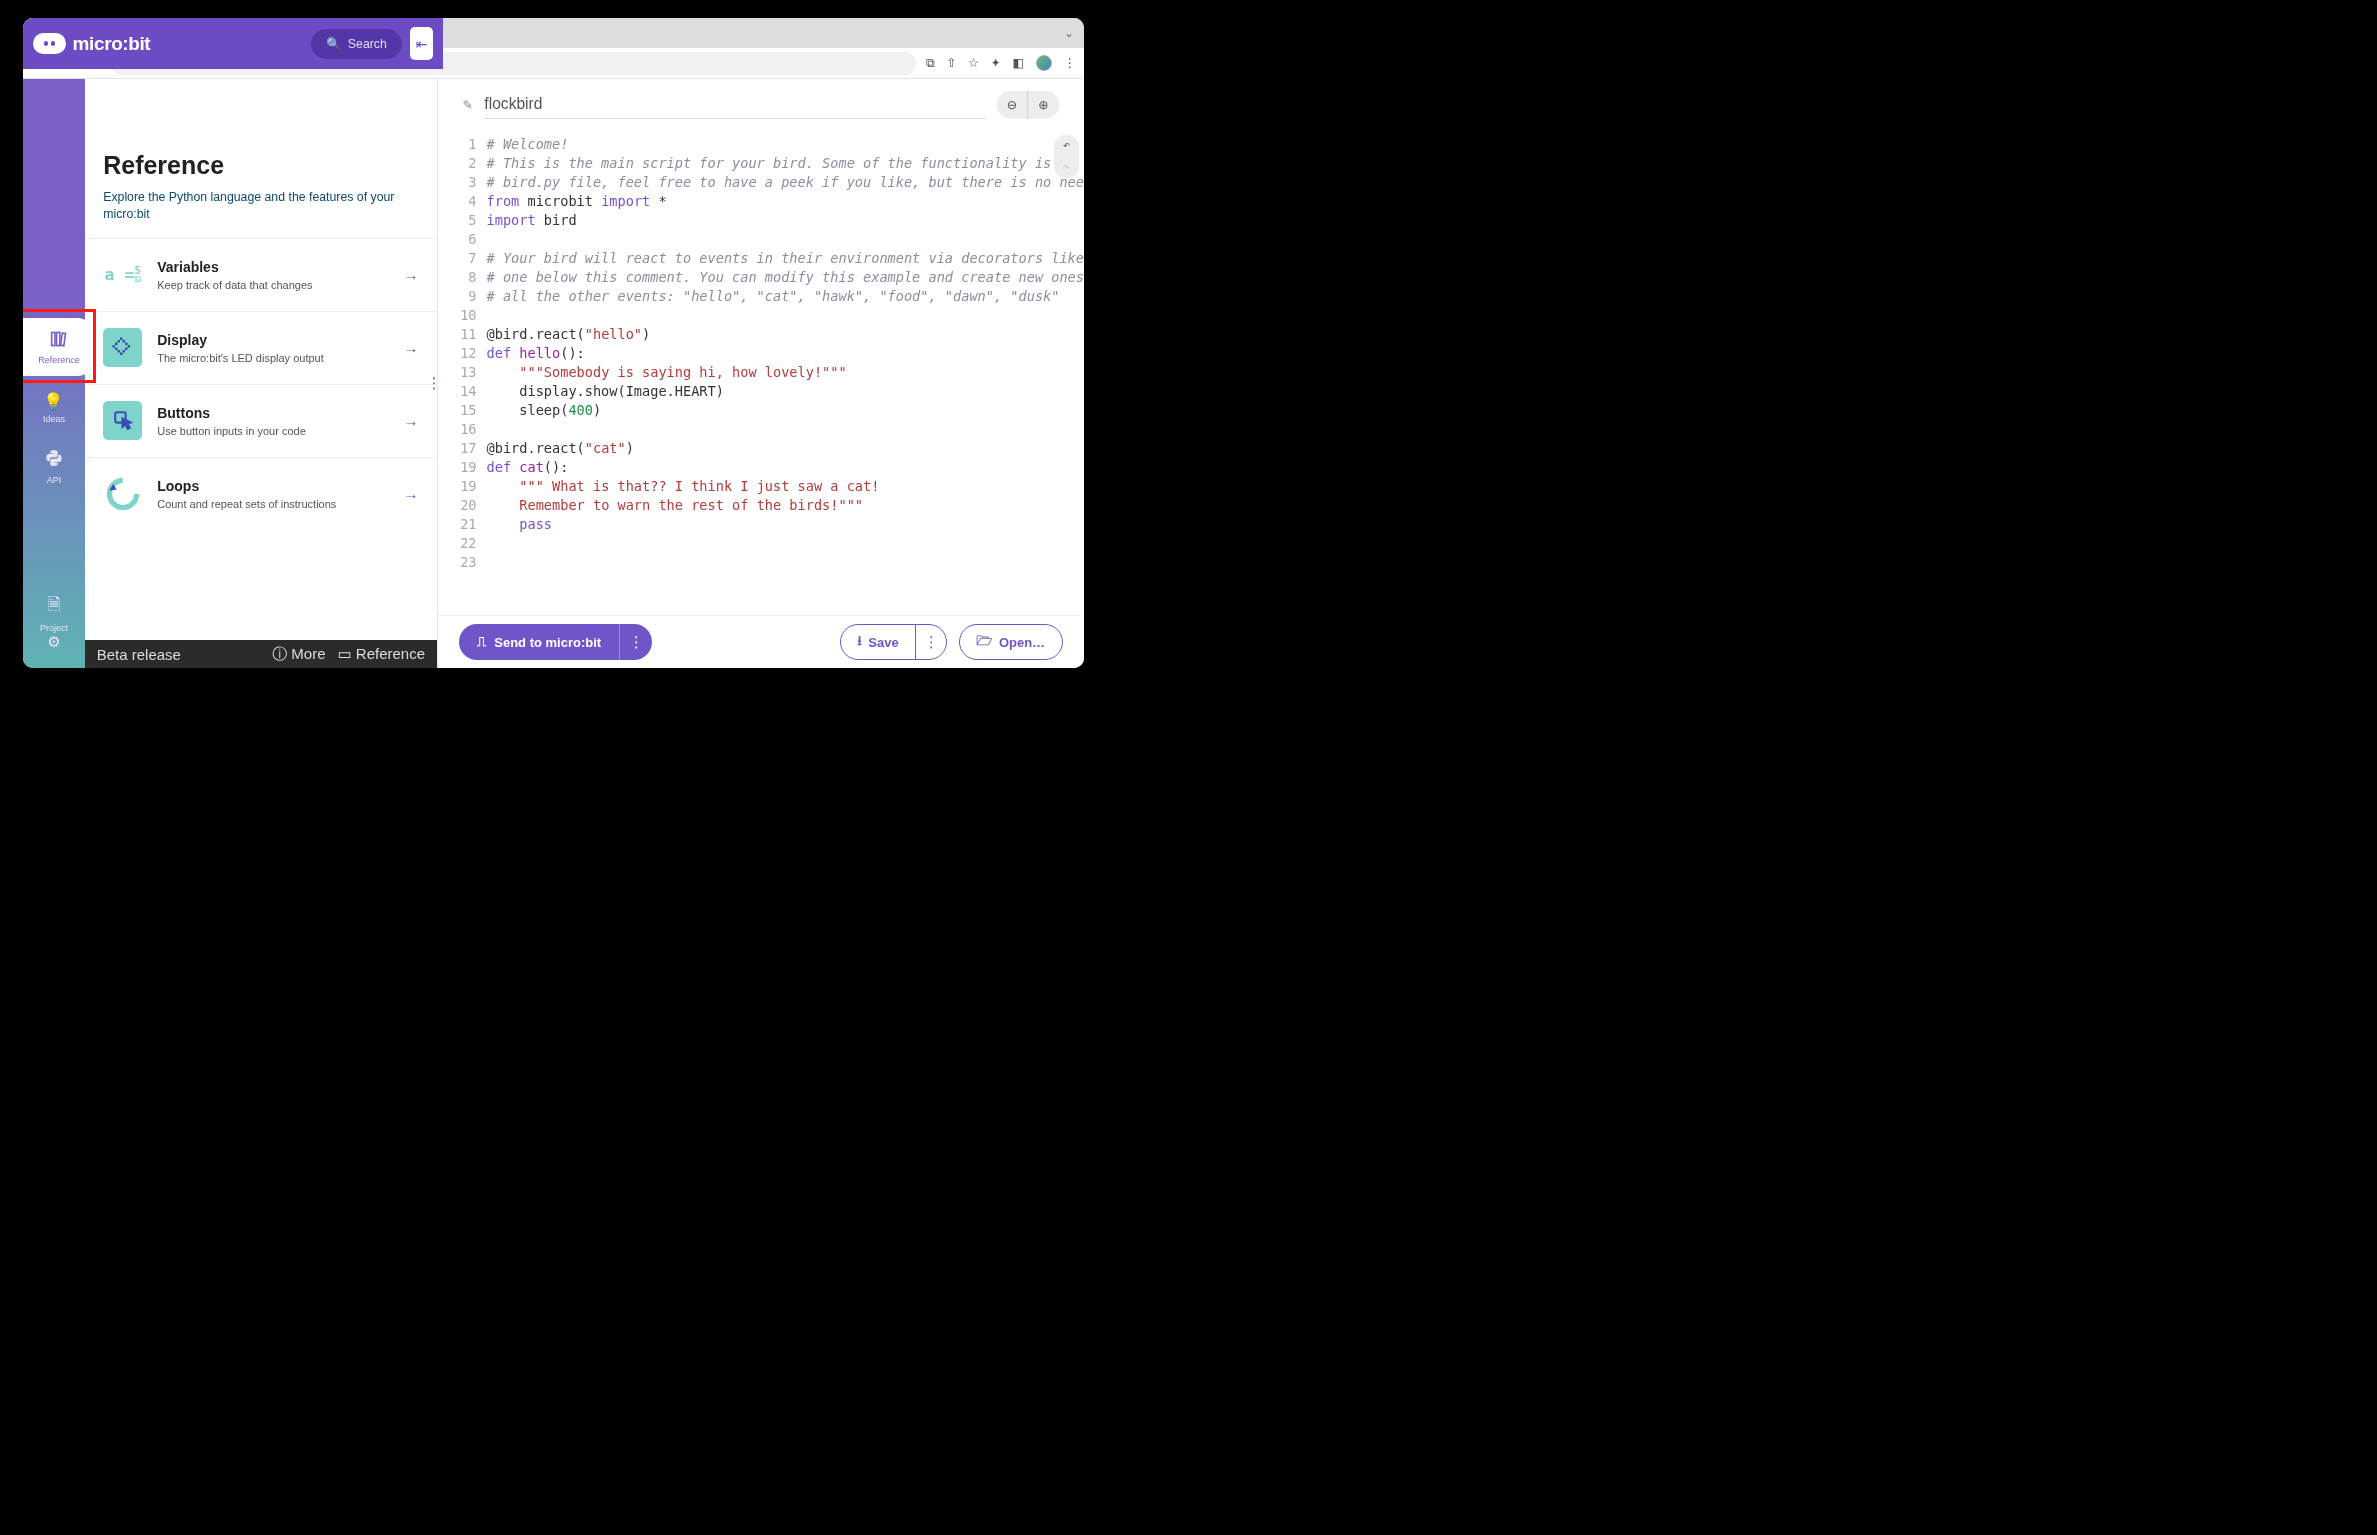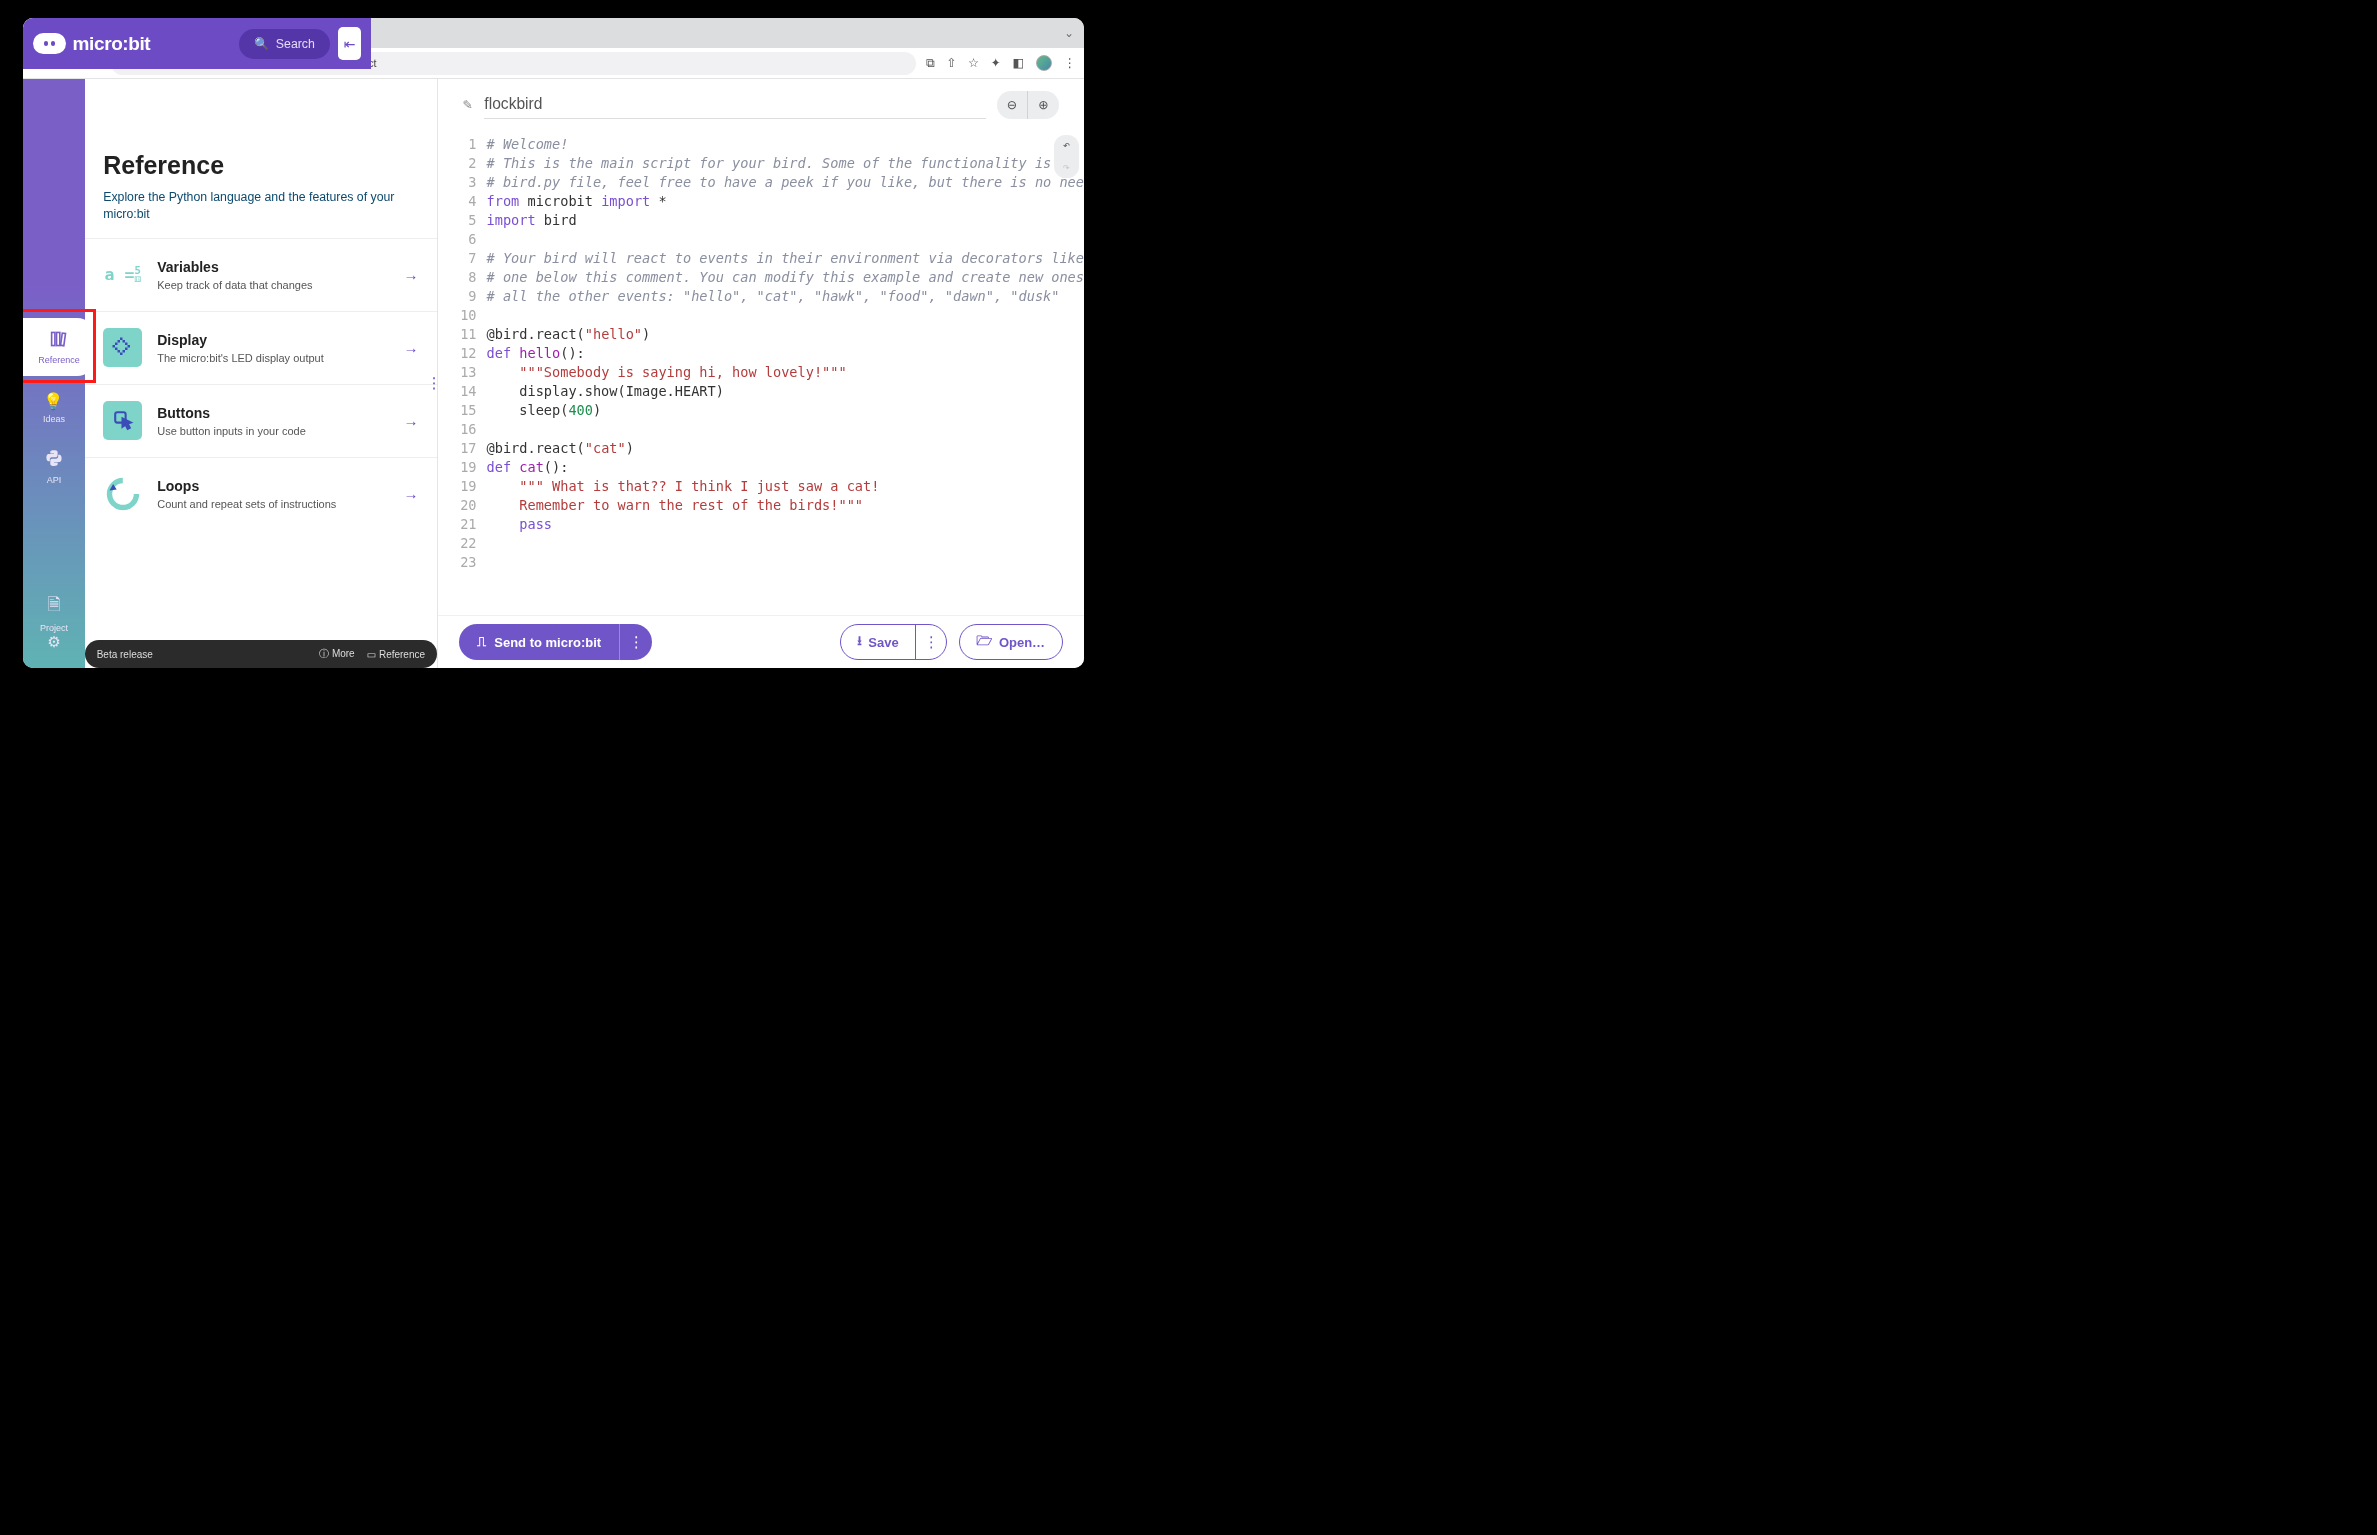--- a/index.html
+++ b/index.html
@@ -19,21 +19,21 @@
 .toolbar { height: 31px; background: #fff; border-bottom: 0.8px solid #e3e3e3; display: flex; align-items: center; padding: 0 8.2px; gap: 10px; }
 .nav-btn { color: #555; width: 16.5px; text-align: center; font-size: 13px; }
 .nav-btn.dis { color: #bbb; }
 .addr { flex: 1; display: flex; align-items: center; gap: 6.6px; background: #f1f1f3; border-radius: 16.5px; height: 23px; padding: 0 11.5px; font-size: 10.7px; color: #444; }
 .addr .lock { font-size: 9px; color: #666; }
 .tool-icons { display: flex; gap: 11.5px; color: #555; font-size: 12.3px; align-items: center; }
 .avatar { width: 16.5px; height: 16.5px; border-radius: 50%; background: linear-gradient(135deg,#6b8,#48a); border:0.8px solid #aaa; }
 
 .app { display: flex; height: calc(100% - 61px); }
 .sidebar { width: 63px; background: linear-gradient(180deg, #7a5fc7 0%, #7a5fc7 35%, #5fb3b3 100%); display: flex; flex-direction: column; align-items: center; color: #fff; position: relative; }
-.logo-bar { position: absolute; top:0; left:0; width: 348px; height: 51px; background: #6c4bc5; display: flex; align-items: center; padding: 0 10px; z-index: 3; }
+.logo-bar { position: absolute; top:0; left:0; width: 420px; height: 51px; background: #6c4bc5; display: flex; align-items: center; padding: 0 10px; z-index: 3; }
 .logo { display:flex; align-items:center; gap:6.6px; color:#fff; font-weight:600; font-size:19px; letter-spacing: -0.4px; }
 .logo-badge { width:33px; height:21.4px; background:#fff; border-radius:10.7px; display:flex; align-items:center; justify-content:center; gap:3.3px; }
 .logo-badge i { width:4.1px; height:4.1px; background:#6c4bc5; border-radius:50%; display:block; }
 .search-pill { margin-left:auto; background:#5536a9; color:#e5dcf7; border-radius:18px; height:30px; display:flex; align-items:center; gap:6.6px; padding:0 15px; font-size:12.3px; }
 .collapse-btn { margin-left:8.2px; width:23px; height:33px; background:#fff; border-radius:5px; color:#6c4bc5; display:flex; align-items:center; justify-content:center; font-size:14px; }
 .side-items { margin-top: 230px; display:flex; flex-direction:column; align-items:center; gap:25px; width:100%; }
 .side-item { display:flex; flex-direction:column; align-items:center; gap:3.3px; font-size:9px; color:#e8e4f5; cursor:pointer; }
 .side-item.active { position: absolute; top: 239px; width: 72px; background:#fff; color:#7a5fc7; border-radius: 0 18px 18px 0; padding: 11.5px 0; left:0; }
 .side-item .icon { font-size: 16.5px; }
 .highlight-box { position:absolute; top:230px; left:-3.3px; width:76px; height:74px; border:3.3px solid #ff1a1a; z-index:5; }
@@ -45,21 +45,21 @@
 .panel-desc { font-size:12.3px; color:#0c4a6e; line-height:1.4; }
 .ref-list { flex:1; overflow-y:auto; }
 .ref-item { display:flex; align-items:center; gap:15px; padding:16.5px 18px; border-top:0.8px solid #eee; cursor:pointer; }
 .ref-icon { width:39px; height:39px; border-radius:5px; display:flex; align-items:center; justify-content:center; font-size:18px; flex-shrink:0; }
 .ref-icon.teal { background:#7fd4c9; color:#3b4db8; }
 .ref-icon.var { color:#7fd4c9; font-family: monospace; font-weight:700; font-size:16.5px; }
 .ref-body { flex:1; }
 .ref-name { font-size:14px; font-weight:700; color:#222; margin-bottom:3.3px; }
 .ref-sub { font-size:11px; color:#555; }
 .ref-arrow { color:#6c4bc5; font-size:15px; }
-.panel-foot { height:28px; background:#2b2b2b; color:#ddd; display:flex; align-items:center; padding:0 11.5px; font-size:10px;border-radius:14px; }
+.panel-foot { height:28px; background:#2b2b2b; color:#ddd; display:flex; align-items:center; padding:0 11.5px; font-size:15px; }
 .foot-right { margin-left:auto; display:flex; gap:12px; align-items:center;justify-content:space-between; }
 .drag-handle { position:absolute; right:-5px; top:50%; color:#6c4bc5; font-size:15px; }
 
 .editor { flex:1; display:flex; flex-direction:column; background:#fff; }
 .ed-head { height:51px; display:flex; align-items:center; padding:0 25px; gap:11.5px; }
 .ed-pencil { color:#888; font-size:12.3px; }
 .ed-title { font-size:15.6px; color:#555; flex:1; border-bottom:0.8px solid #ddd; padding-bottom:5px; margin-top:5px; }
 .zoom-group { display:flex; background:#ebedef; border-radius:16.5px; height:28px; overflow:hidden; }
 .zoom-btn { width:31px; display:flex; align-items:center; justify-content:center; color:#555; font-size:12.3px; }
 .zoom-btn:first-child { border-right:0.8px solid #d0d2d5; }

